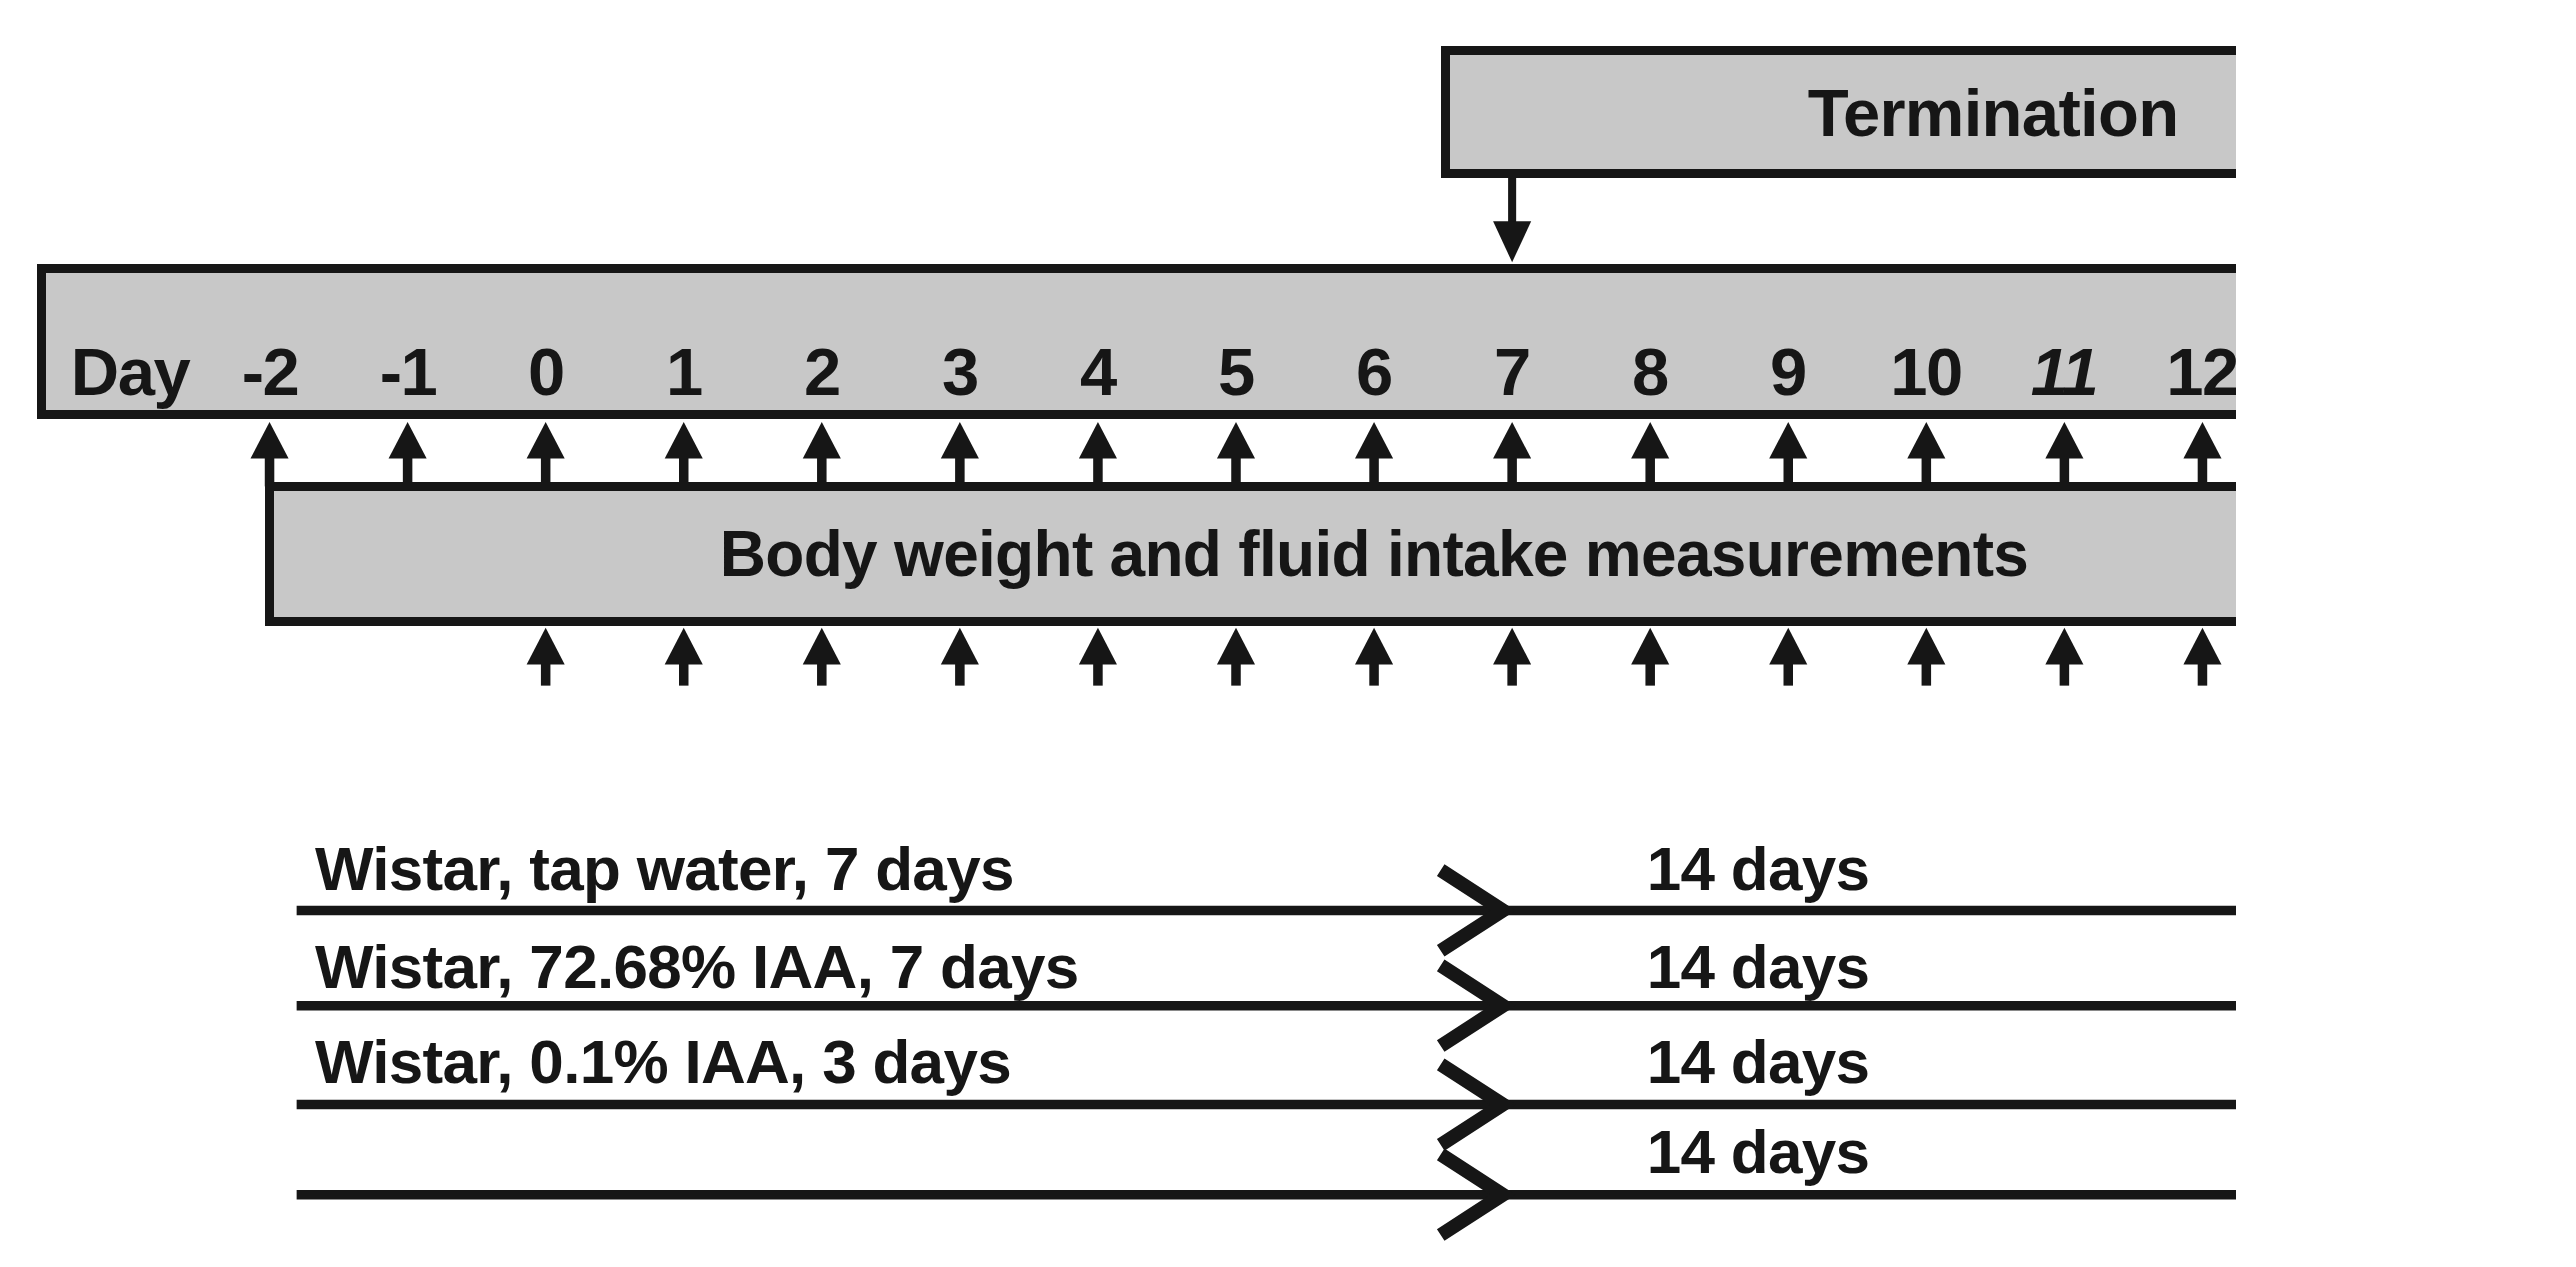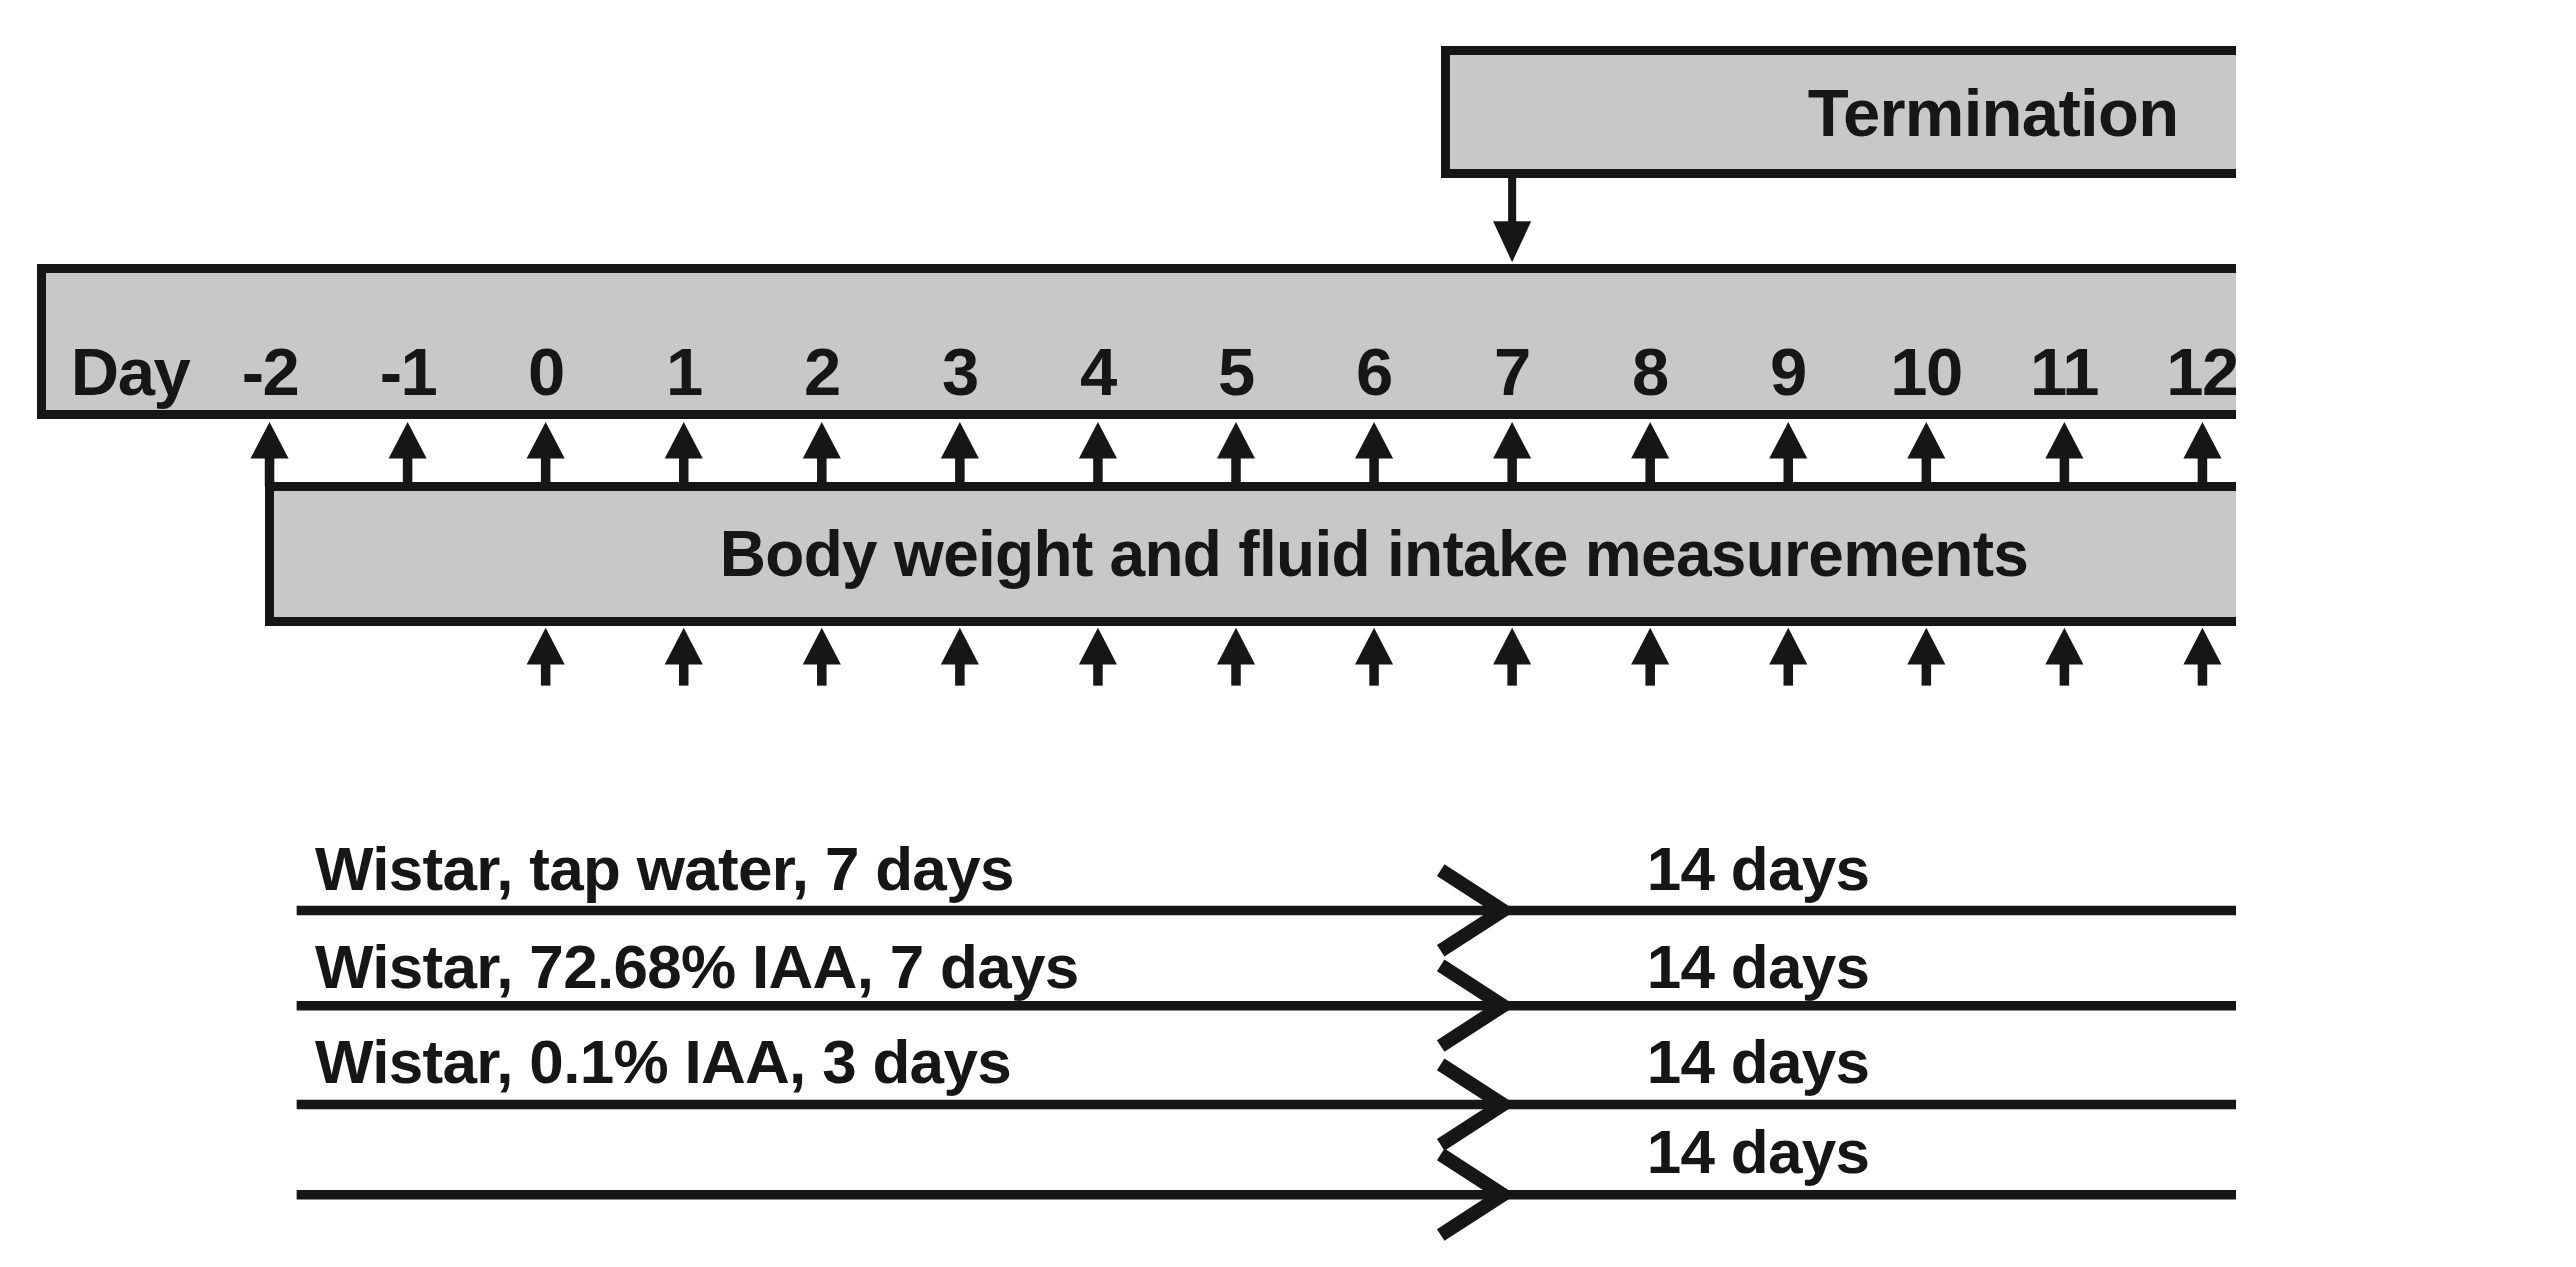--- a/index.html
+++ b/index.html
@@ -155,21 +155,21 @@
     <span class="daynum" style="left: 684px;">1</span>
     <span class="daynum" style="left: 822px;">2</span>
     <span class="daynum" style="left: 960px;">3</span>
     <span class="daynum" style="left: 1098px;">4</span>
     <span class="daynum" style="left: 1236px;">5</span>
     <span class="daynum" style="left: 1374px;">6</span>
     <span class="daynum" style="left: 1512px;">7</span>
     <span class="daynum" style="left: 1650px;">8</span>
     <span class="daynum" style="left: 1788px;">9</span>
     <span class="daynum" style="left: 1926px;">10</span>
-    <span class="daynum" style="left: 2064px;">11</span>
+    <span class="daynum" style="left: 2064px; font-style: italic;">11</span>
     <span class="daynum" style="left: 2202px;">12</span>
     <span class="daynum" style="left: 2341px;">13</span>
     <span class="daynum" style="left: 2479px;">14</span>
     <span class="grouplabel" style="top: 868px;">Wistar, tap water, 7 days</span>
     <span class="duration" style="top: 868px;">14 days</span>
     <span class="grouplabel" style="top: 966px;">Wistar, 72.68% IAA, 7 days</span>
     <span class="duration" style="top: 966px;">14 days</span>
     <span class="grouplabel" style="top: 1061px;">Wistar, 0.1% IAA, 3 days</span>
     <span class="duration" style="top: 1061px;">14 days</span>
     <span class="duration" style="top: 1151px;">14 days</span>

